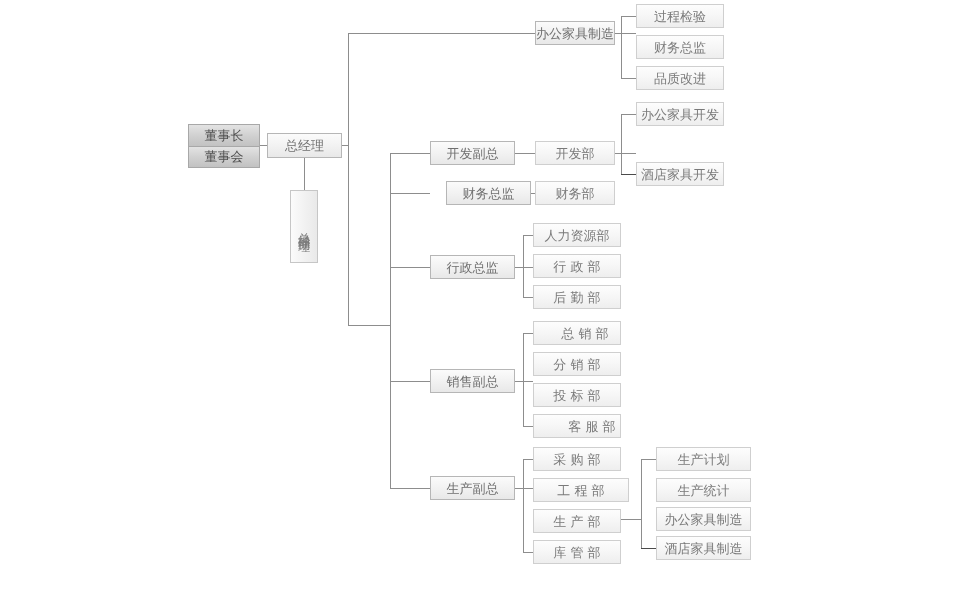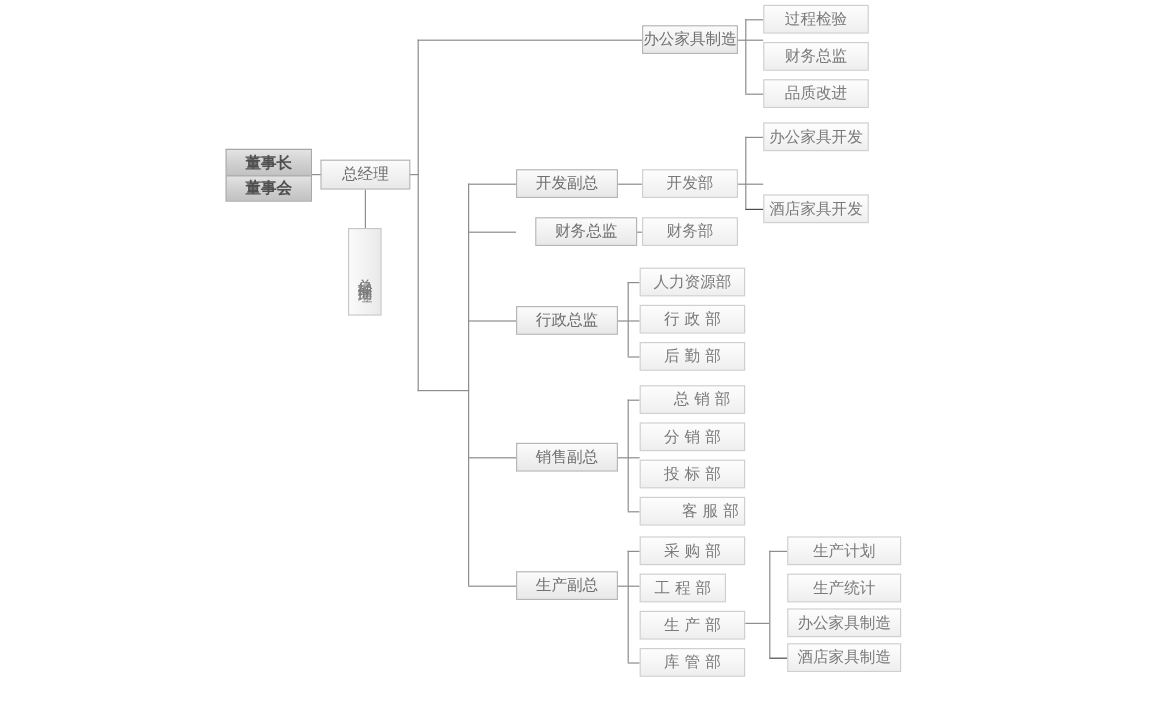--- a/index.html
+++ b/index.html
@@ -56,21 +56,21 @@
     border: 1px solid #a8a8a8;
     background: #d6d6d6;
   }
   .board-cell {
     box-sizing: border-box;
     height: 21px;
     display: flex;
     align-items: center;
     justify-content: center;
     font-size: 13px;
-    font-weight: bold;
+    font-weight: normal;
     color: #4f4f4f;
     background: linear-gradient(to bottom, #e3e3e3 0%, #cfcfcf 55%, #c2c2c2 100%);
   }
   .board-cell.second {
     border-top: 1px solid #a8a8a8;
     text-align: right;
   }
   
   .vnode {
     position: absolute;
@@ -180,21 +180,21 @@
   <div class="node" style="left:533px; top:285px; width:88px; height:24px;">后 勤 部</div>
 
   <div class="node exec" style="left:430px; top:369px; width:85px; height:24px;">销售副总</div>
   <div class="node" style="left:533px; top:321px; width:88px; height:24px;padding-left:16px;">总 销 部</div>
   <div class="node" style="left:533px; top:352px; width:88px; height:24px;text-align:center;">分 销 部</div>
   <div class="node" style="left:533px; top:383px; width:88px; height:24px;">投 标 部</div>
   <div class="node" style="left:533px; top:414px; width:88px; height:24px;padding-left:30px;">客 服 部</div>
 
   <div class="node exec" style="left:430px; top:476px; width:85px; height:24px;">生产副总</div>
   <div class="node" style="left:533px; top:447px; width:88px; height:24px;">采 购 部</div>
-  <div class="node" style="left:533px; top:478px; width:72px; height:24px;">工 程 部</div>
+  <div class="node" style="left:533px; top:478px; width:96px; height:24px;">工 程 部</div>
   <div class="node" style="left:533px; top:509px; width:88px; height:24px;">生 产 部</div>
   <div class="node" style="left:533px; top:540px; width:88px; height:24px;">库 管 部</div>
 
   <div class="node" style="left:656px; top:447px; width:95px; height:24px;">生产计划</div>
   <div class="node" style="left:656px; top:478px; width:95px; height:24px;text-align:right;">生产统计</div>
   <div class="node" style="left:656px; top:507px; width:95px; height:24px;">办公家具制造</div>
   <div class="node" style="left:656px; top:536px; width:95px; height:24px;">酒店家具制造</div>
 
 </div>
 

